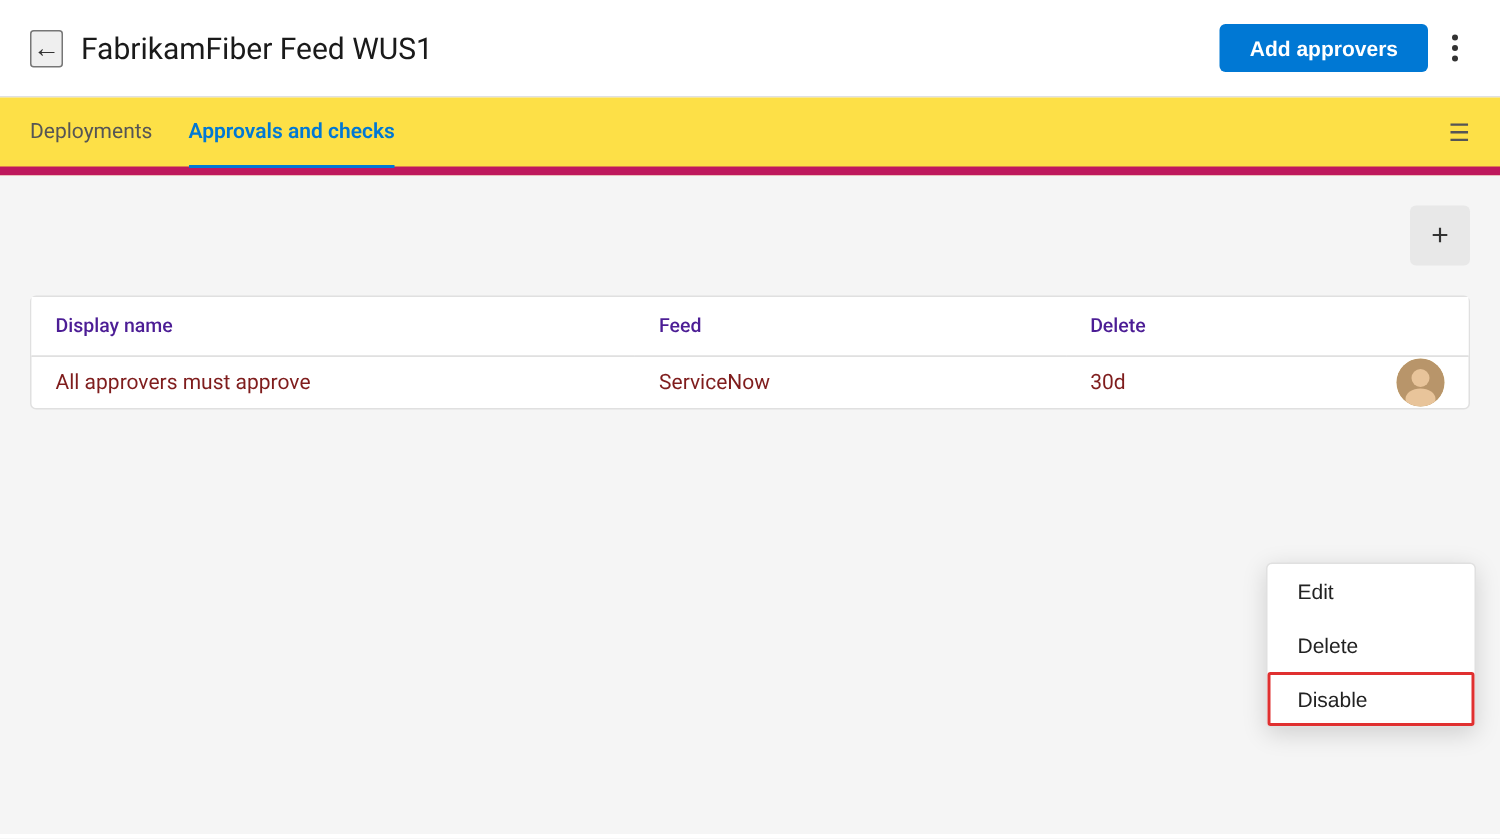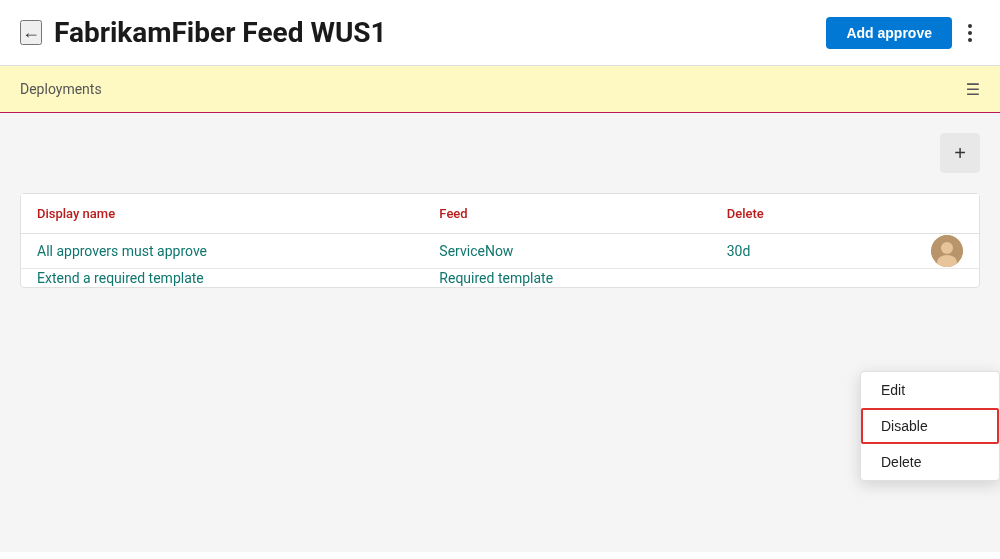--- a/index.html
+++ b/index.html
@@ -31,22 +31,22 @@
     .back-btn {
       cursor: pointer;
       color: #333;
       font-size: 18px;
       margin-right: 12px;
       display: flex;
       align-items: center;
     }
 
     .page-title {
-      font-size: 28px;
-      font-weight: 700;
+      font-size: 20px;
+      font-weight: 400;
       color: #1a1a1a;
       flex: 1;
     }
 
     .add-resource-btn {
       background: #0078d4;
       color: #fff;
       border: none;
       border-radius: 4px;
       padding: 8px 20px;
@@ -66,22 +66,22 @@
       display: flex;
       align-items: center;
       justify-content: center;
     }
 
     
     .tabs {
       display: flex;
       align-items: center;
       padding: 0 20px;
-      background: #fef9c3;
-      border-bottom: 1px solid #be185d;
+      background: #fde047;
+      border-bottom: 6px solid #be185d;
     }
 
     .tab {
       padding: 14px 0;
       margin-right: 24px;
       font-size: 14px;
       color: #555;
       cursor: pointer;
       border-bottom: 2px solid transparent;
       position: relative;
@@ -142,30 +142,30 @@
 
     .table {
       width: 100%;
       border-collapse: collapse;
     }
 
     .table th {
       text-align: left;
       padding: 12px 16px;
       font-size: 13px;
-      color: #b91c1c;
+      color: #4c1d95;
       font-weight: 500;
       border-bottom: 1px solid #e0e0e0;
       background: #fff;
     }
 
     .table td {
       padding: 1px 16px;
       font-size: 14px;
-      color: #0f766e;
+      color: #7f1d1d;
       border-bottom: 1px solid #e8e8e8;
       vertical-align: middle;
     }
 
     .table tr:last-child td {
       border-bottom: none;
     }
 
     .col-name { width: 42%; }
     .col-type { width: 30%; }
@@ -200,21 +200,21 @@
       display: flex;
       align-items: center;
       justify-content: center;
       font-size: 18px;
       color: #333;
     }
 
     
     .context-menu {
       position: absolute;
-      right: 0;
+      right: 16px;
       top: 258px;
       background: #fff;
       border: 1px solid #e0e0e0;
       border-radius: 4px;
       box-shadow: 0 4px 16px rgba(0,0,0,0.15);
       z-index: 100;
       min-width: 140px;
     }
 
     .context-menu-item {
@@ -253,32 +253,33 @@
 </head>
 <body>
 
 <div class="page">
 
   <div class="header">
     <button class="back-btn">
       <span>←</span>
     </button>
     <span class="page-title">FabrikamFiber Feed WUS1</span>
-    <button class="add-resource-btn">Add approve</button>
+    <button class="add-resource-btn">Add approvers</button>
     <button class="more-btn">
       <div class="dots-vertical">
         <div class="dot"></div>
         <div class="dot"></div>
         <div class="dot"></div>
       </div>
     </button>
   </div>
 
   <div class="tabs">
     <div class="tab">Deployments</div>
+    <div class="tab active">Approvals and checks</div>
     <div class="tab-spacer"></div>
     <span class="filter-icon">☰</span>
   </div>
 
   <div class="content">
 
     <button class="add-check-btn">
       <span>+</span>
     </button>
 
@@ -306,30 +307,24 @@
                     <circle cx="16" cy="16" r="16" fill="#b8956a"></circle>
                     <circle cx="16" cy="13" r="6" fill="#e8c49a"></circle>
                     <ellipse cx="16" cy="27" rx="10" ry="7" fill="#e8c49a"></ellipse>
                   </svg>
                 </div>
               </div>
             </td>
           </tr>
 
 
-          <tr>
-            <td class="col-name">Extend a required template</td>
-            <td class="col-type">Required template</td>
-            <td class="col-timeout"></td>
-            <td class="col-actions"></td>
-          </tr>
         </tbody>
       </table>
     </div>
 
     <div class="context-menu">
       <button class="context-menu-item">Edit</button>
+      <button class="context-menu-item">Delete</button>
       <button class="context-menu-item highlighted">Disable</button>
-      <button class="context-menu-item">Delete</button>
     </div>
 
   </div>
 </div>
 
 </body></html>

